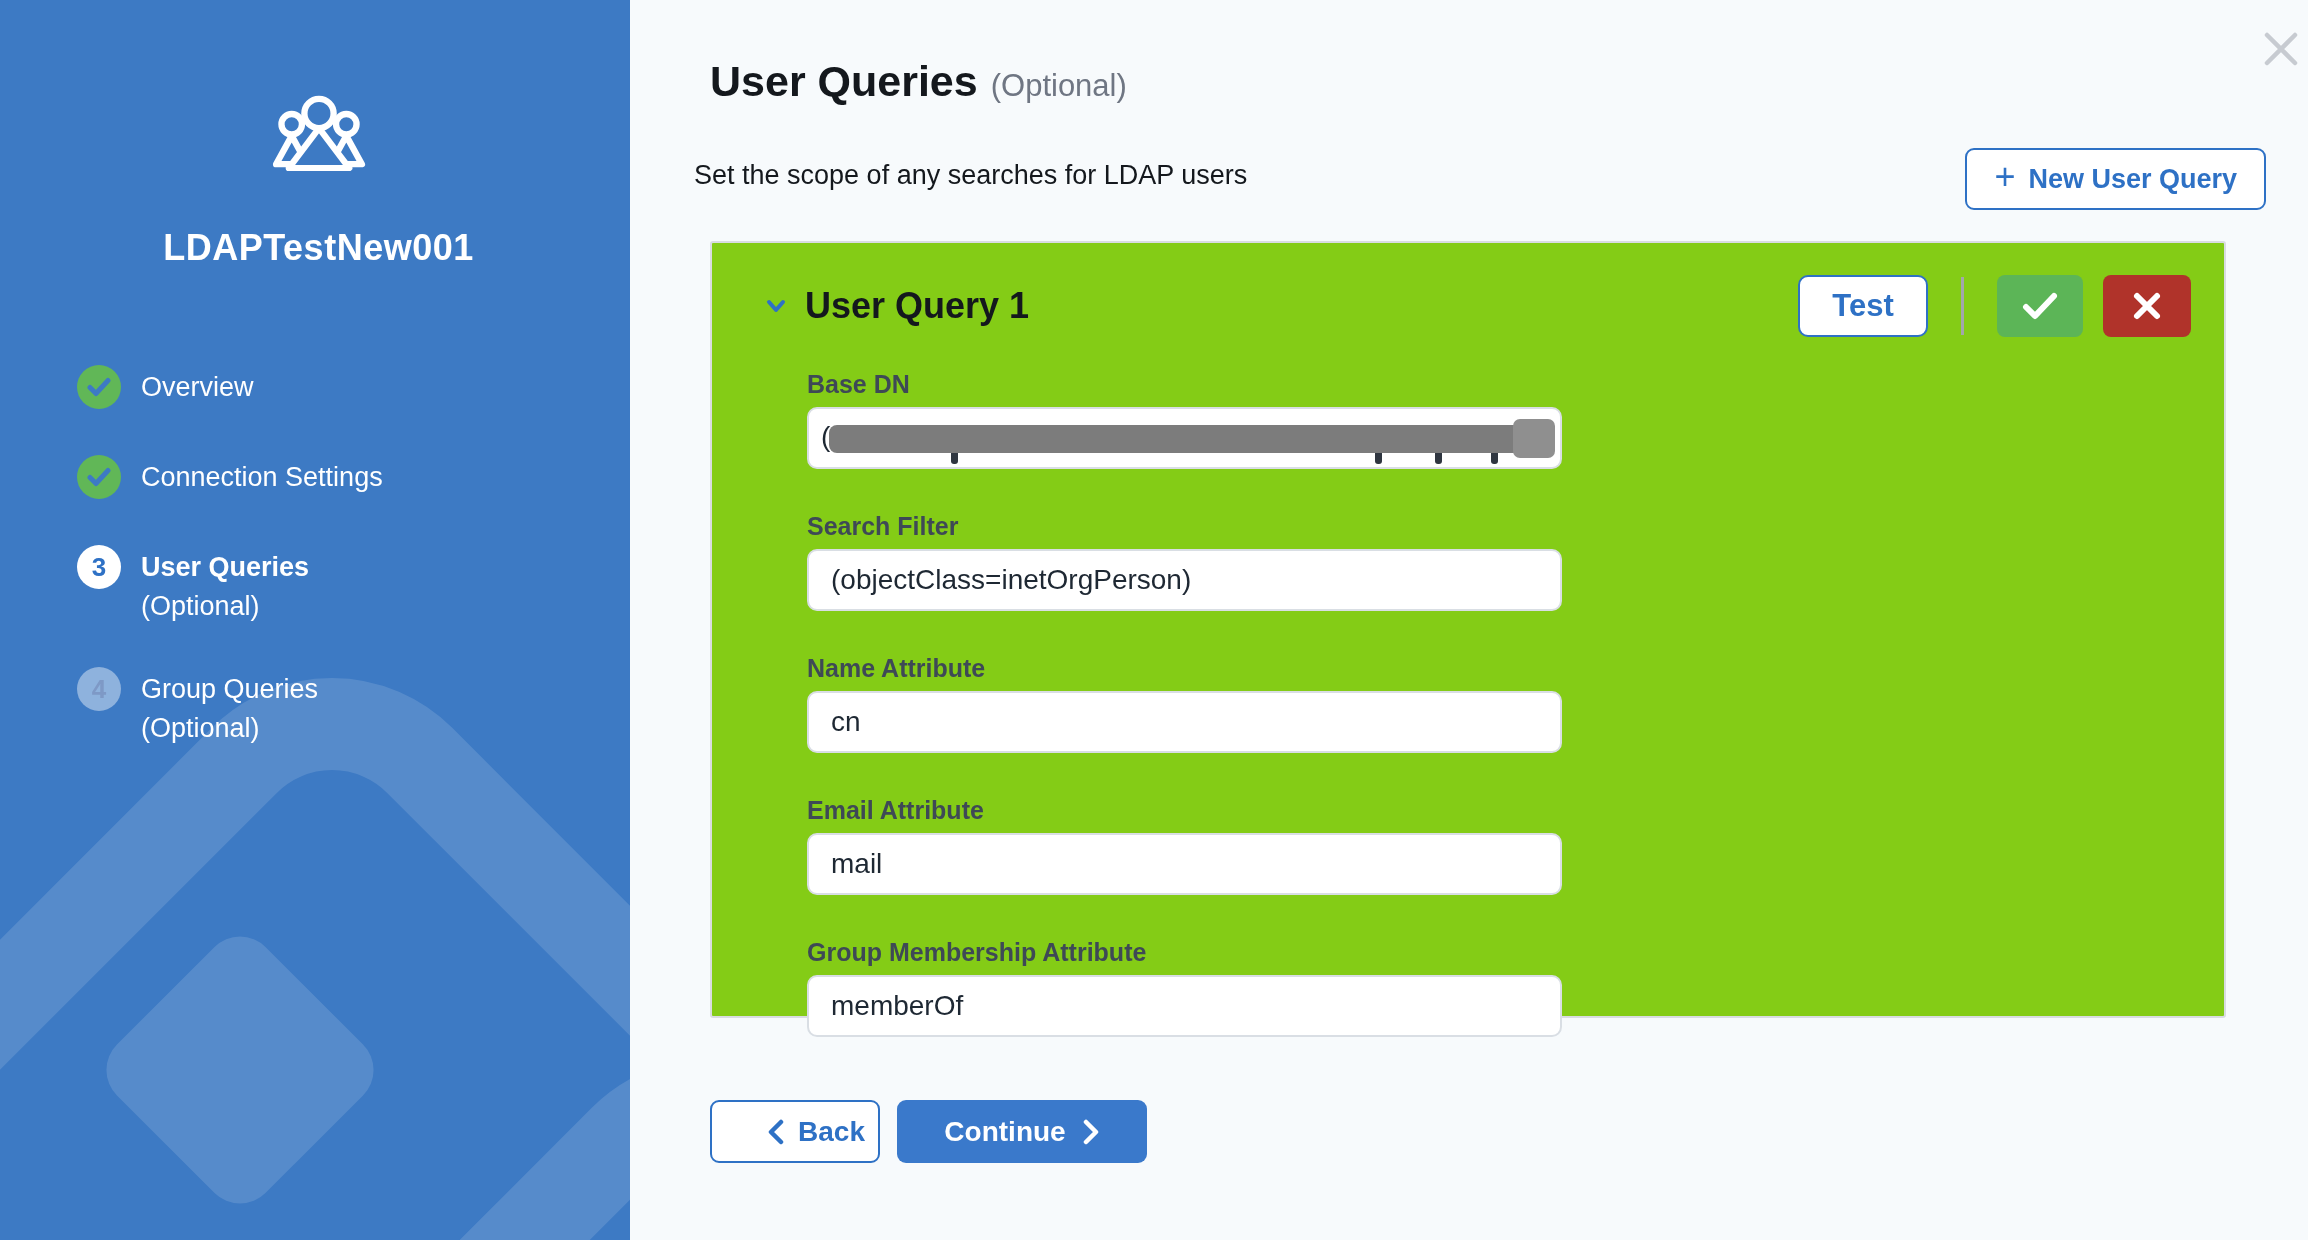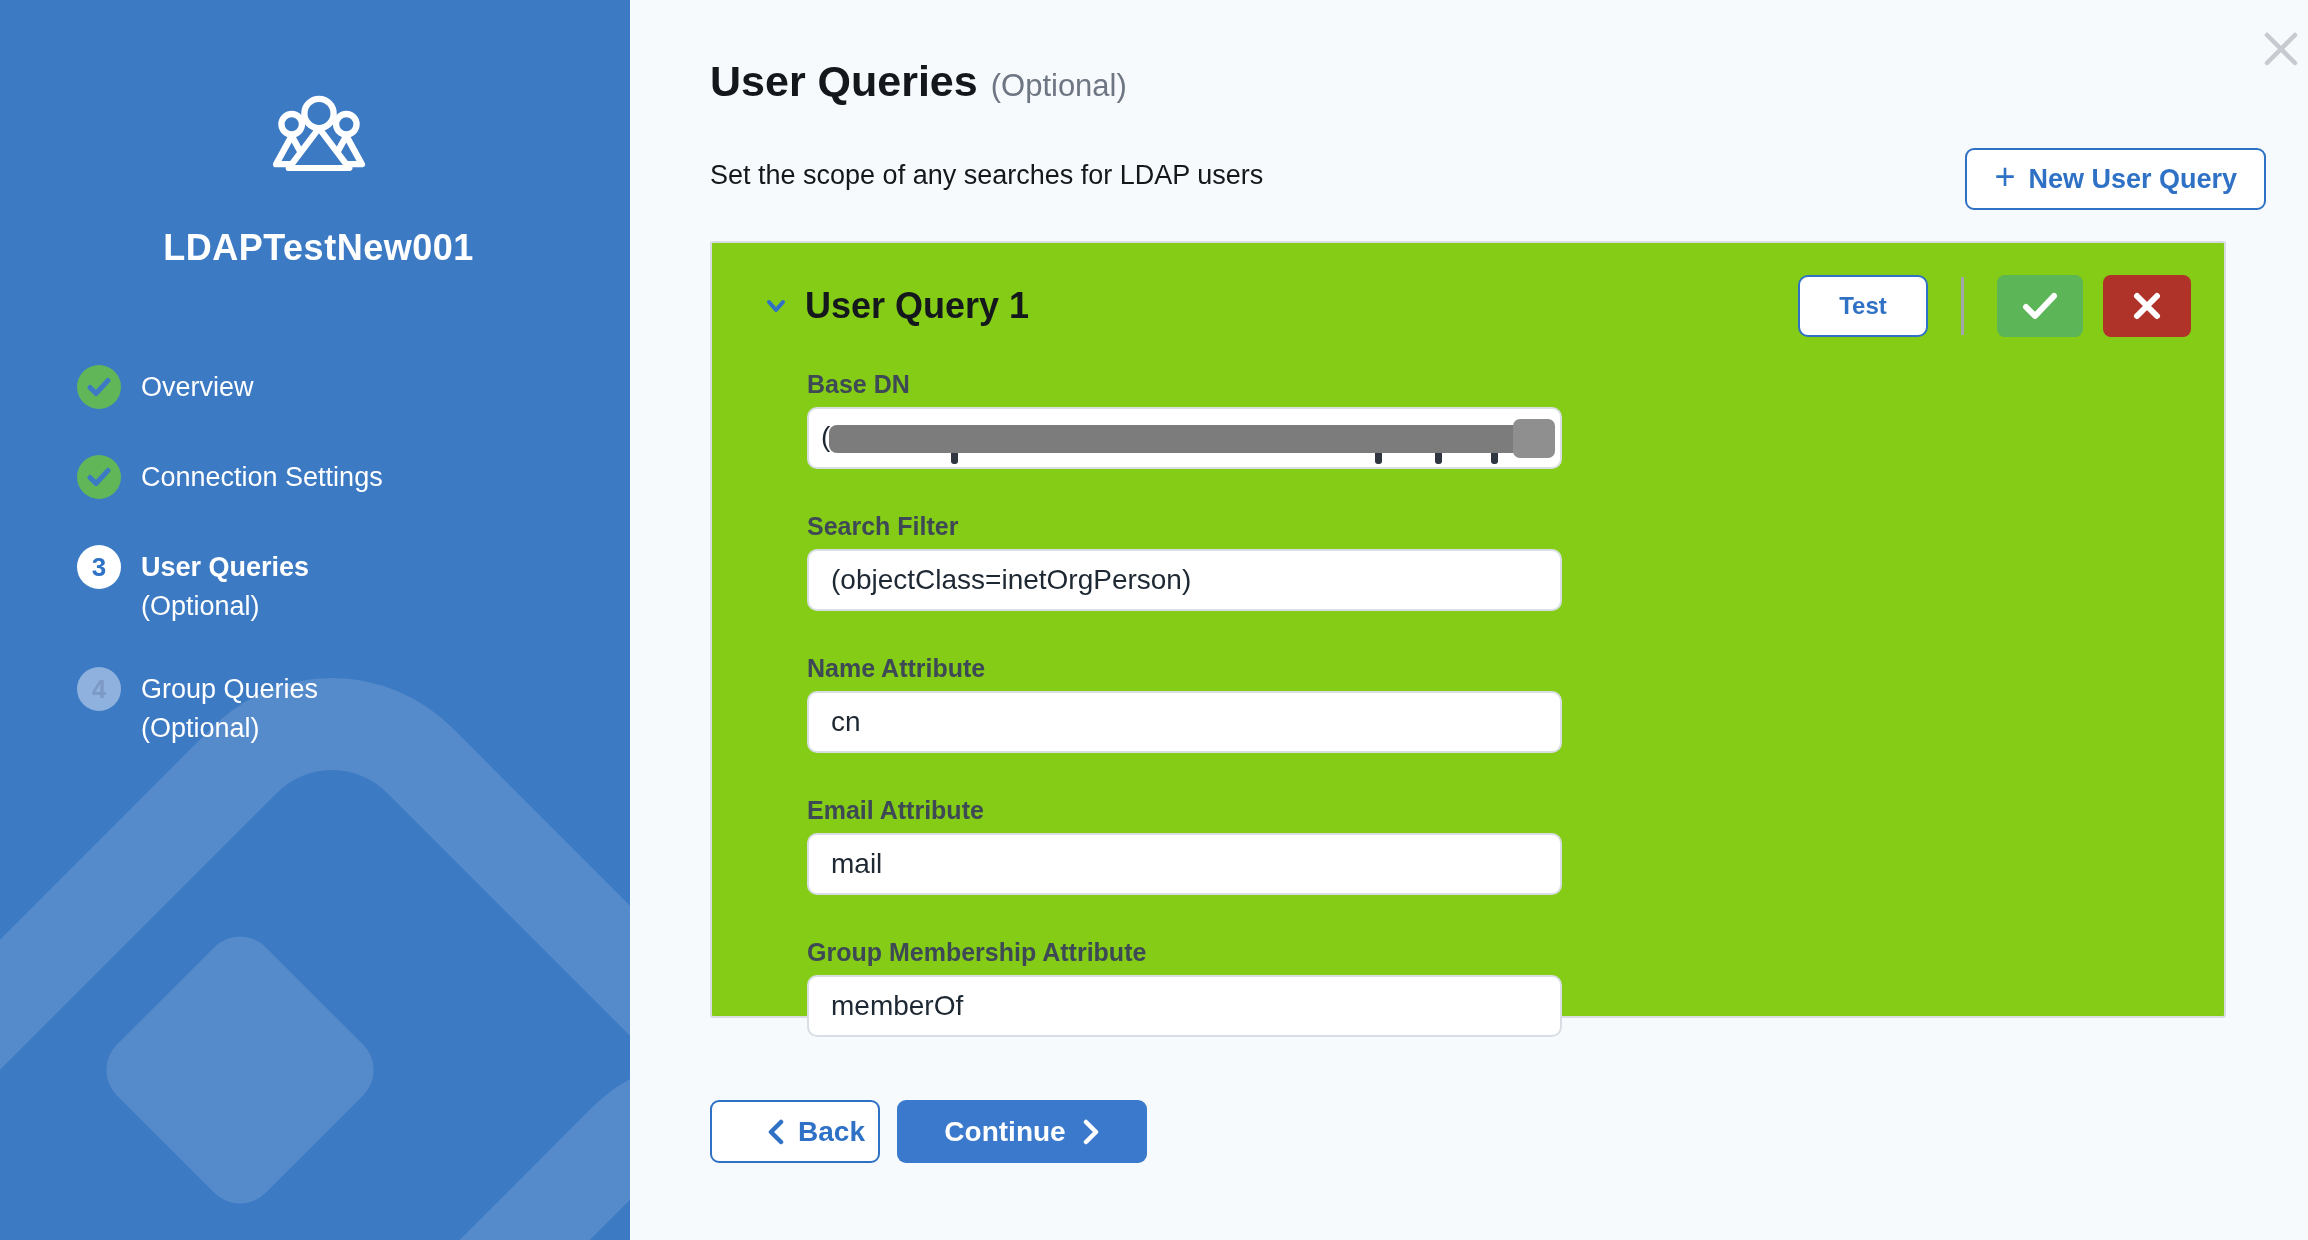--- a/index.html
+++ b/index.html
@@ -25,35 +25,35 @@
   .step-text{margin-left:20px;}
   .step-label{font-size:27px;line-height:44px;color:#fff;}
   .step.current .step-label{font-weight:bold;}
   .step-sub{font-size:27px;line-height:34px;color:#fff;}
 
   
   .main{position:absolute;left:623px;top:0;width:1685px;height:1240px;}
   .close-btn{position:absolute;left:1636px;top:28px;width:44px;height:44px;background:none;border:none;cursor:pointer;padding:0;}
   .page-title{position:absolute;left:87px;top:57px;font-size:43px;font-weight:bold;color:#14181D;margin:0;}
   .page-title .suffix{font-size:31px;font-weight:normal;color:#6F7683;margin-left:13px;}
-  .subtitle{position:absolute;left:87px;top:160px;font-size:27px;color:#14181D;margin:0;}
+  .subtitle{position:absolute;left:71px;top:160px;font-size:27px;color:#14181D;margin:0;}
   .new-query-btn{position:absolute;right:42px;top:148px;height:62px;padding:0 27px;background:#fff;
     border:2.5px solid #2E71C5;border-radius:9px;color:#2E71C5;font-size:27px;font-weight:bold;
     display:flex;align-items:center;gap:13px;cursor:pointer;font-family:inherit;box-sizing:border-box;}
   .new-query-btn .plus{font-size:36px;font-weight:normal;line-height:1;margin-top:-4px;}
 
   
   .panel{position:absolute;left:87px;top:241px;width:1516px;height:777px;background:#84cc16;
          border:2px solid #D9DCE1;border-radius:3px;box-sizing:border-box;}
   .panel-head{display:flex;align-items:center;margin:32px 33px 0 50px;height:62px;}
   .chev-btn{background:none;border:none;padding:0;cursor:pointer;display:flex;margin-right:15px;}
   .panel-title{font-size:36px;font-weight:bold;color:#14181D;margin:0;}
   .actions{margin-left:auto;display:flex;align-items:center;}
   .test-btn{width:130px;height:62px;background:#fff;border:2.5px solid #2E71C5;border-radius:10px;
-    color:#2E71C5;font-size:24px;font-weight:bold;cursor:pointer;font-family:inherit;}
+    color:#2E71C5;font-size:31px;font-weight:bold;cursor:pointer;font-family:inherit;}
   .action-divider{width:3px;height:58px;background:#A2A6AB;margin:0 33px;}
   .approve-btn{width:86px;height:62px;border:none;border-radius:8px;background:#5CB557;cursor:pointer;
     display:flex;align-items:center;justify-content:center;margin-right:20px;}
   .reject-btn{width:88px;height:62px;border:none;border-radius:8px;background:#B0332A;cursor:pointer;
     display:flex;align-items:center;justify-content:center;}
 
   .fields{margin:33px 0 0 95px;width:755px;}
   .field{margin-bottom:43px;}
   .field-label{display:block;font-size:25px;font-weight:bold;color:#3E4956;line-height:28px;margin-bottom:9px;}
   .text-input{box-sizing:border-box;width:755px;height:62px;background:#fff;border:2px solid #D9DEE4;

